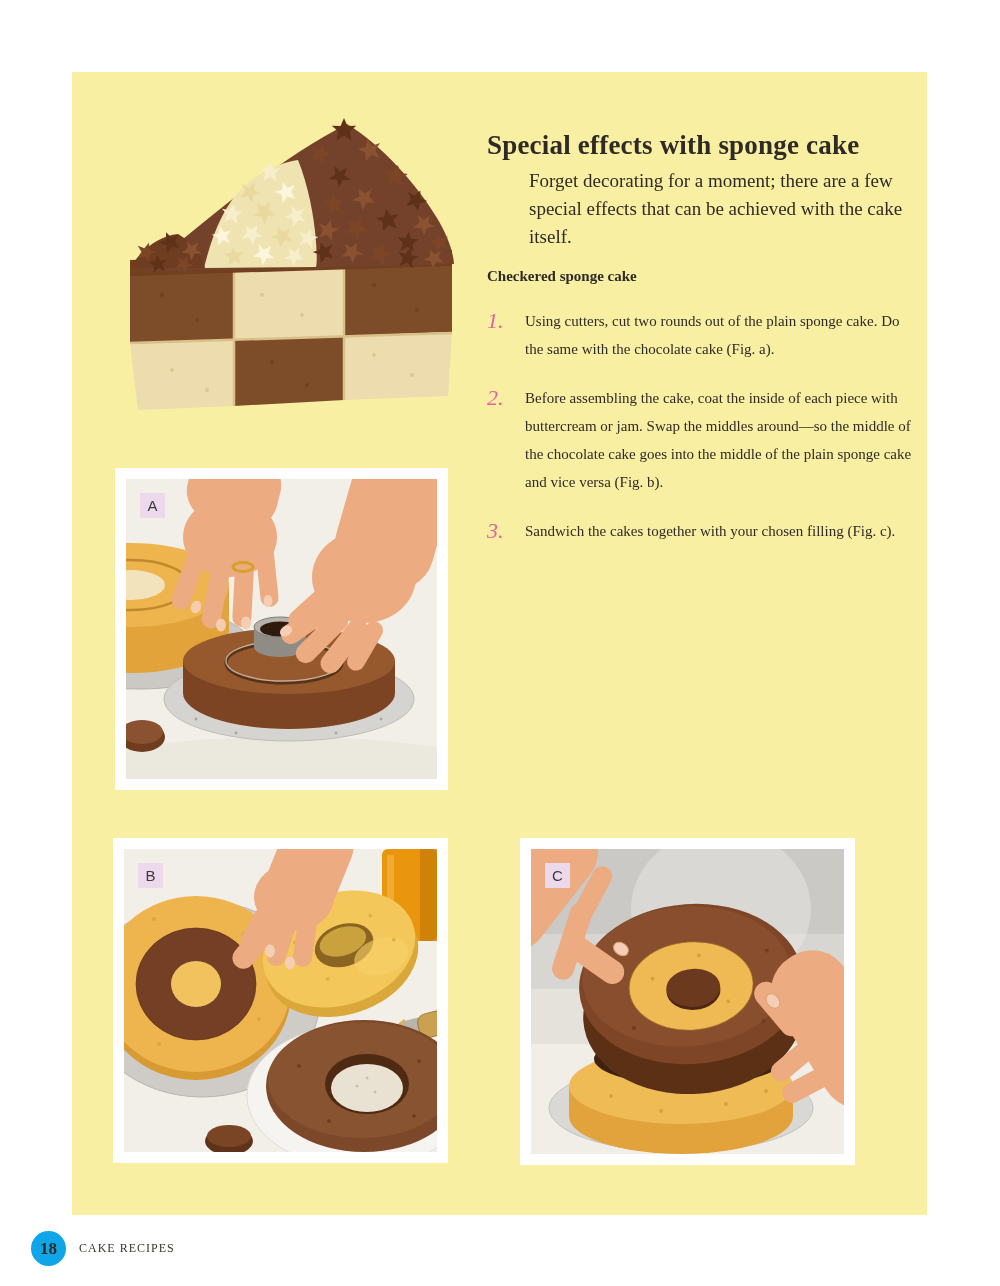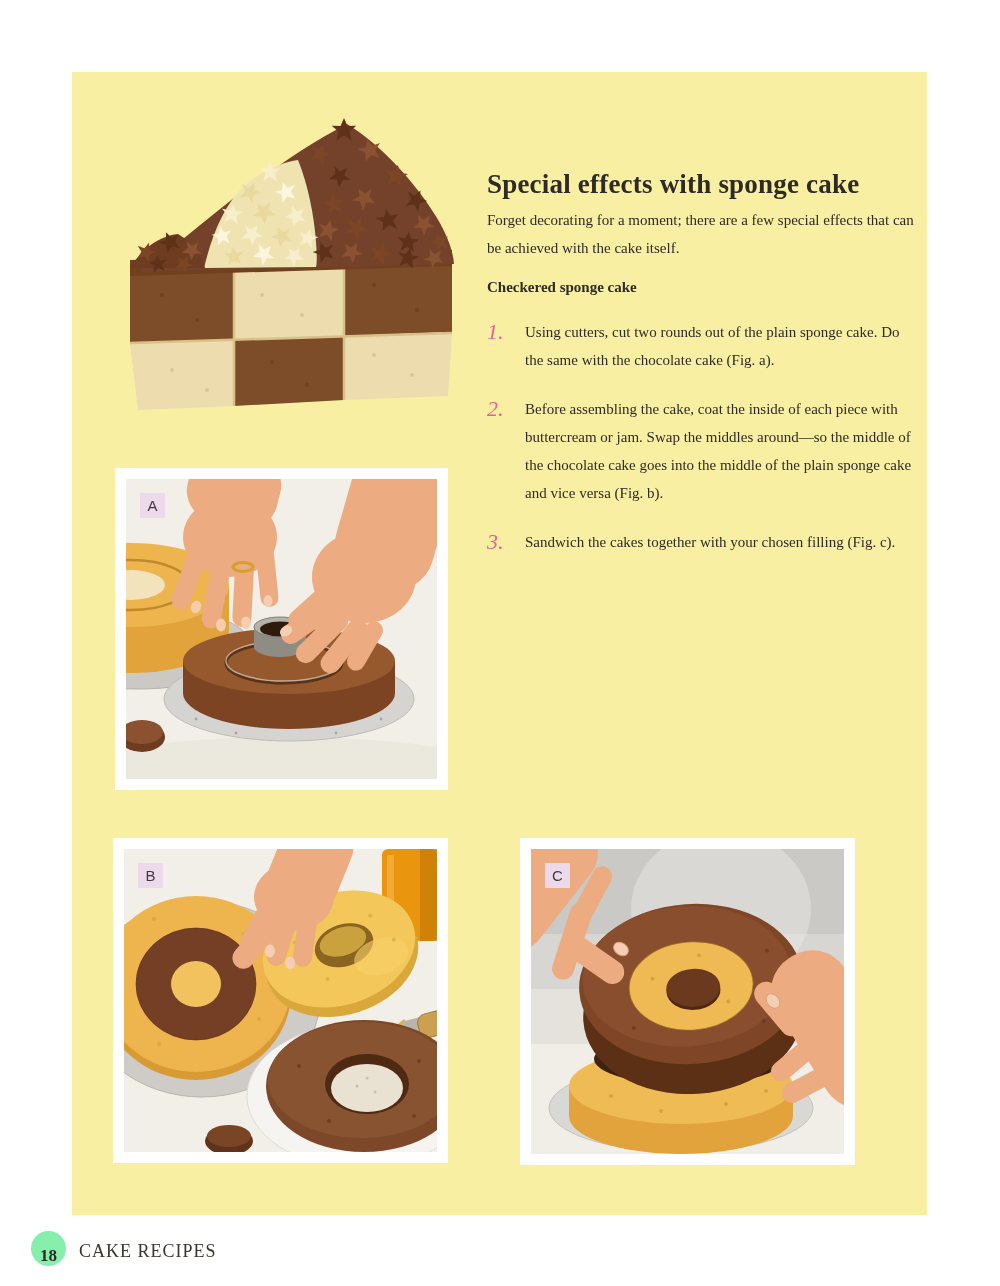--- a/index.html
+++ b/index.html
@@ -5,43 +5,43 @@
   * { margin:0; padding:0; box-sizing:border-box; }
   html,body { width:1000px; height:1286px; background:#ffffff;
     font-family:"Liberation Serif", serif; color:#2e2a25; }
   .sheet { position:relative; width:1000px; height:1286px; background:#fff; overflow:hidden; }
   .panel { position:absolute; left:72px; top:72px; width:855px; height:1143px; background:#F8EFA3; }
 
   .hero { position:absolute; left:40px; top:28px; width:352px; height:334px; }
   .hero svg { display:block; width:100%; height:100%; }
 
   .text-col { position:absolute; left:415px; top:57px; width:434px; }
-  h1.title { font-size:27px; line-height:32px; font-weight:bold; letter-spacing:.2px; margin-bottom:6px;margin-top:39px; }
-  .body-p { font-size:15px; line-height:28px; }
+  h1.title { font-size:27px; line-height:32px; font-weight:bold; letter-spacing:.2px; margin-bottom:6px; }
+  .body-p { font-size:19px; line-height:28px;margin-left:42px; }
   h2.subhead { font-size:15px; line-height:26px; font-weight:bold; margin-top:12px; margin-bottom:3px; }
   ol.steps { list-style:none; margin-top:18px; }
   li.step { display:flex; margin-bottom:21px; }
   .step-num { flex:none; width:38px; font-style:italic; font-size:22px; line-height:28px; color:#E4609C; }
   .step-text { font-size:15px; line-height:28px; }
 
   figure.photo { position:absolute; background:#ffffff; padding:11px; margin:0; }
   .photo-a { left:43px; top:396px; width:333px; height:322px; }
   .photo-b { left:41px; top:766px; width:335px; height:325px; }
   .photo-c { left:448px; top:766px; width:335px; height:327px; }
   .photo-inner { position:relative; width:100%; height:100%; overflow:hidden; background:#f2efe8; }
   .photo-inner svg { display:block; width:100%; height:100%; }
   .fig-label { position:absolute; left:14px; top:14px; width:25px; height:25px; background:#EDD9EC;
     color:#3f3b3b; font-family:"Liberation Sans", sans-serif; font-size:15px;
     display:flex; align-items:center; justify-content:center; }
 
   .footer { position:absolute; left:0; top:1226px; width:1000px; height:50px; }
   .page-badge { position:absolute; left:31px; top:5px; width:35px; height:35px; border-radius:50%;
-    background:#86efac; display:flex; align-items:flex-end; justify-content:center;
+    background:#0ea5e9; display:flex; align-items:center; justify-content:center;
     font-weight:bold; font-size:17px; color:#2e2a25; }
-  .footer-title { position:absolute; left:79px; top:15px; font-size:18px; letter-spacing:1px; color:#3a362f; }
+  .footer-title { position:absolute; left:79px; top:15px; font-size:12px; letter-spacing:1px; color:#3a362f; }
 </style>
 </head>
 <body>
 
 <div class="sheet">
   <div class="panel">
 
     <div class="hero">
       <svg viewBox="0 0 352 334">
         <defs>

